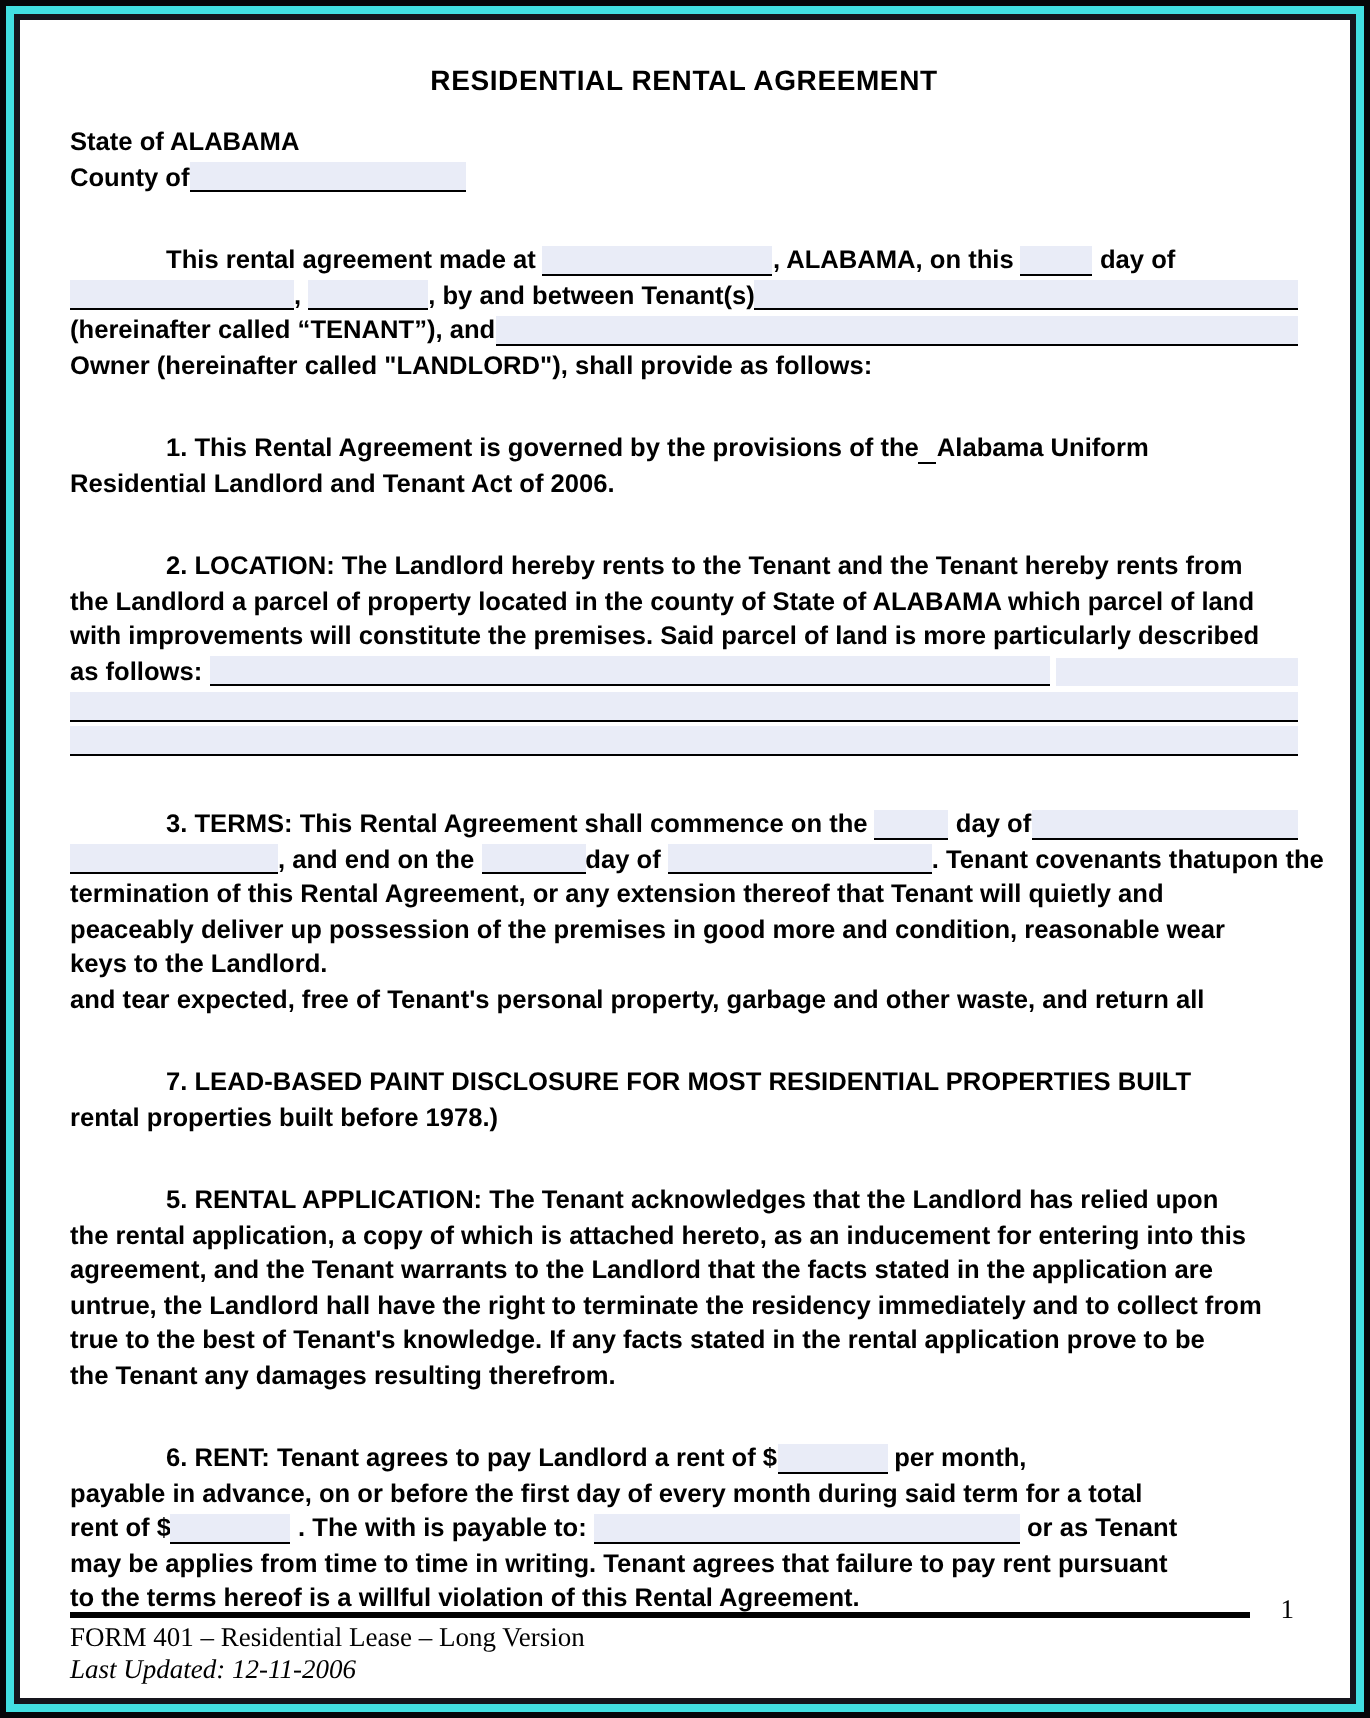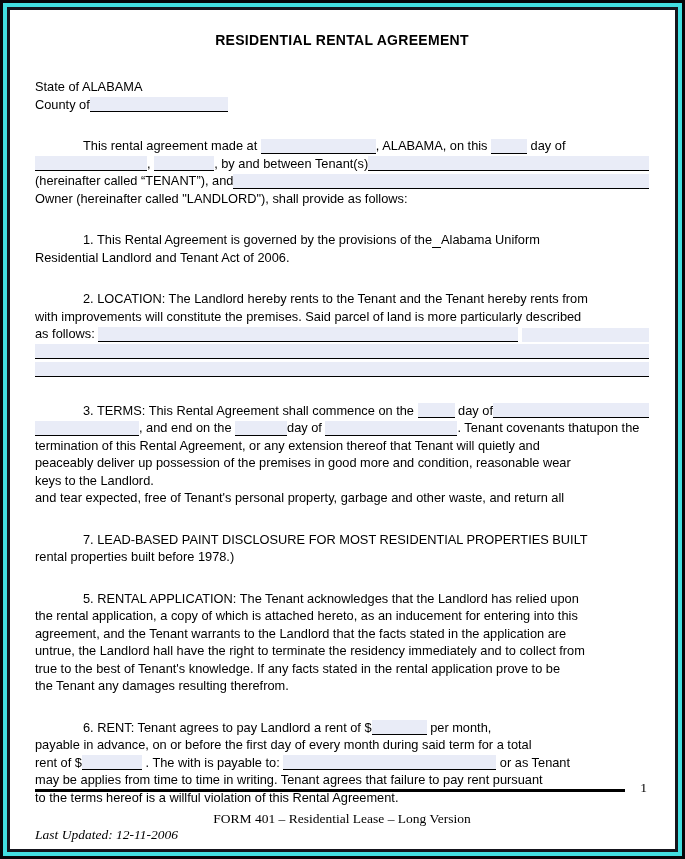--- a/index.html
+++ b/index.html
@@ -25,32 +25,32 @@
     overflow:hidden;
     font-family:"Liberation Sans", sans-serif;
     font-size:12.8px;
     color:var(--ink);
   }
   .title{
     font-weight:bold;
     font-size:14px;
     letter-spacing:.3px;
     text-align:center;
-    margin:6px 0 30px 0;
+    margin:6px 0 14px 0;
   }
   .block{margin:0 0 14px 0;}
   .line{
     display:flex;
     align-items:stretch;
     white-space:pre;
     height:17.5px;
     line-height:17.5px;
   }
   .line.indent{padding-left:48px;margin-top:24px;}
-  .run{flex:none;}
+  .run{flex:none;font-weight:bold;}
   .blank{
     flex:none;
     display:inline-block;
     height:14px;
     align-self:flex-end;
     margin-bottom:1px;
     background:var(--field-fill);
     border-bottom:1.5px solid #000;
     cursor:text;
   }
@@ -63,21 +63,21 @@
     font-family:"Liberation Serif", serif;
     font-size:13.5px;
   }
   .rule-row{position:relative;margin-right:0;}
   .rule{height:3px;background:#000;margin-right:24px;}
   .pageno{
     position:absolute;
     right:2px;bottom:-4px;
     font-size:13.5px;
   }
-  .form-label{margin-top:19px;line-height:16px;text-align:center;}
+  .form-label{margin-top:2px;line-height:16px;}
   .last-updated{font-style:italic;line-height:16px;}
 </style>
 </head>
 <body>
 
 <div class="frame">
   <div class="page">
 
     <div class="title">RESIDENTIAL RENTAL AGREEMENT</div>
 
@@ -91,20 +91,21 @@
           <div class="line"><span class="blank" style="width: 112px;"></span><span class="run">, </span><span class="blank" style="width: 60px;"></span><span class="run">, by and between Tenant(s)</span><span class="blank grow" style="width: 253px;"></span></div>
           <div class="line"><span class="run">(hereinafter called “TENANT”), and</span><span class="blank grow" style="width: 392px;"></span></div>
           <div class="line"><span class="run">Owner (hereinafter called "LANDLORD"), shall provide as follows:</span></div>
         </div>
         <div class="block">
           <div class="line indent"><span class="run">1. This Rental Agreement is governed by the provisions of the</span><span class="blank nofill" style="width: 9px;"></span><span class="run">Alabama Uniform</span></div>
           <div class="line"><span class="run">Residential Landlord and Tenant Act of 2006.</span></div>
         </div>
         <div class="block">
           <div class="line indent"><span class="run">2. LOCATION: The Landlord hereby rents to the Tenant and the Tenant hereby rents from</span></div>
+          <div class="line"><span class="run">the Landlord a parcel of property located in the county of State of ALABAMA which parcel of land</span></div>
           <div class="line"><span class="run">with improvements will constitute the premises. Said parcel of land is more particularly described</span></div>
           <div class="line"><span class="run">as follows: </span><span class="blank" style="width: 420px;"></span><span class="run"> </span><span class="blank grow nounderline" style="width: 130px;"></span></div>
           <div class="line"><span class="blank grow" style="width: 610px;"></span></div>
           <div class="line"><span class="blank grow" style="width: 610px;"></span></div>
         </div>
         <div class="block">
           <div class="line indent"><span class="run">3. TERMS: This Rental Agreement shall commence on the </span><span class="blank" style="width: 37px;"></span><span class="run"> day of</span><span class="blank grow" style="width: 148px;"></span></div>
           <div class="line"><span class="blank" style="width: 104px;"></span><span class="run">, and end on the </span><span class="blank" style="width: 52px;"></span><span class="run">day of </span><span class="blank" style="width: 132px;"></span><span class="run">. Tenant covenants thatupon the</span></div>
           <div class="line"><span class="run">termination of this Rental Agreement, or any extension thereof that Tenant will quietly and</span></div>
           <div class="line"><span class="run">peaceably deliver up possession of the premises in good more and condition, reasonable wear</span></div>

